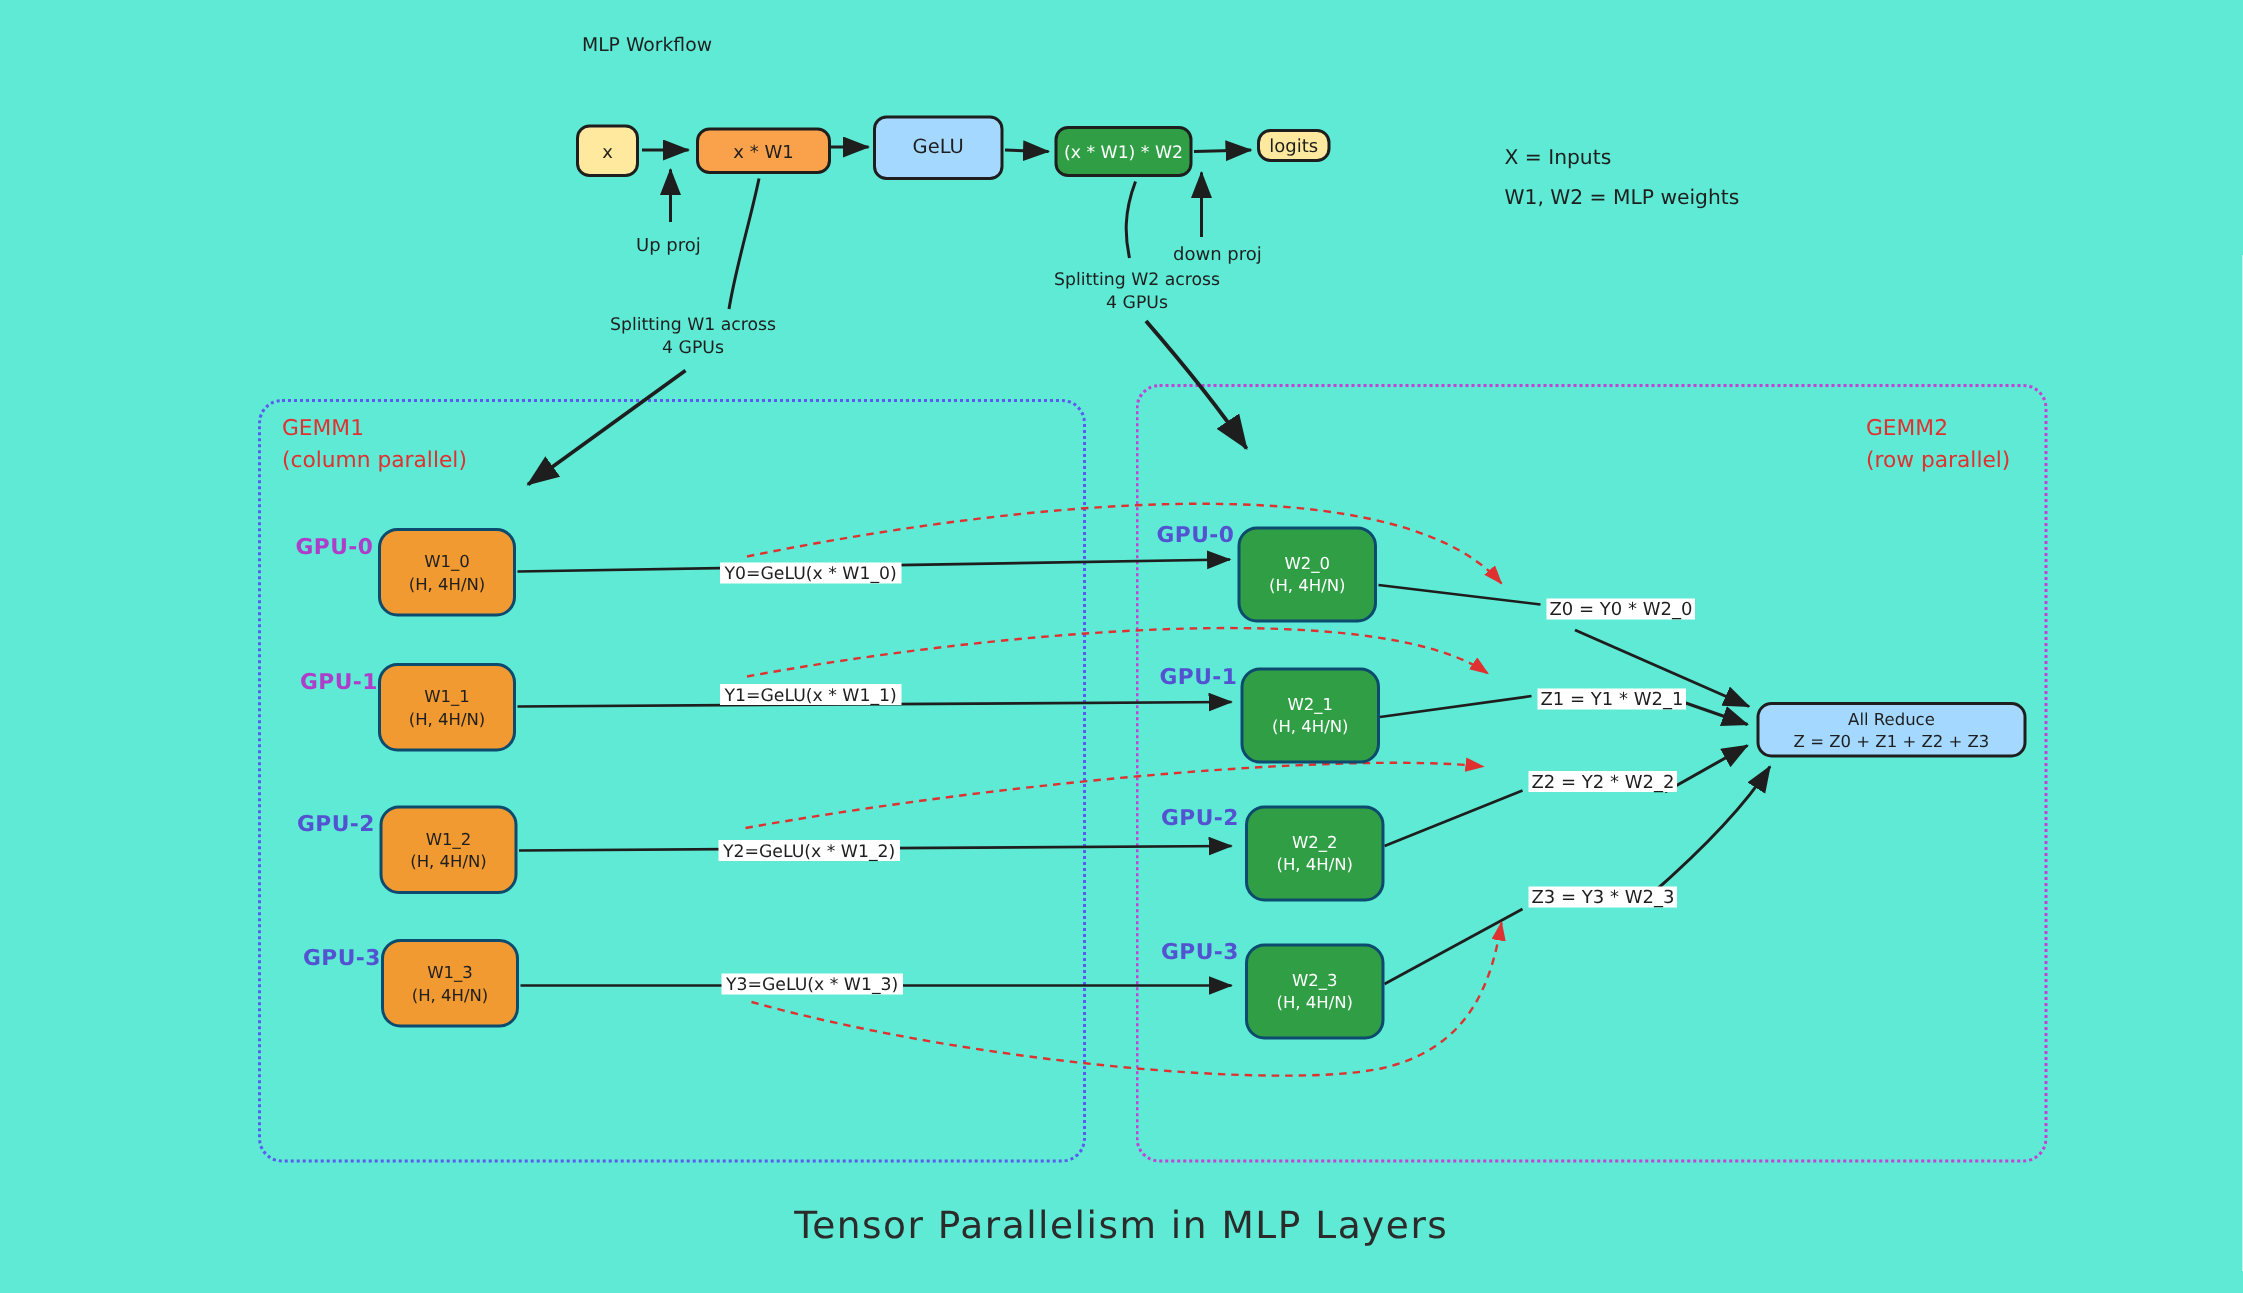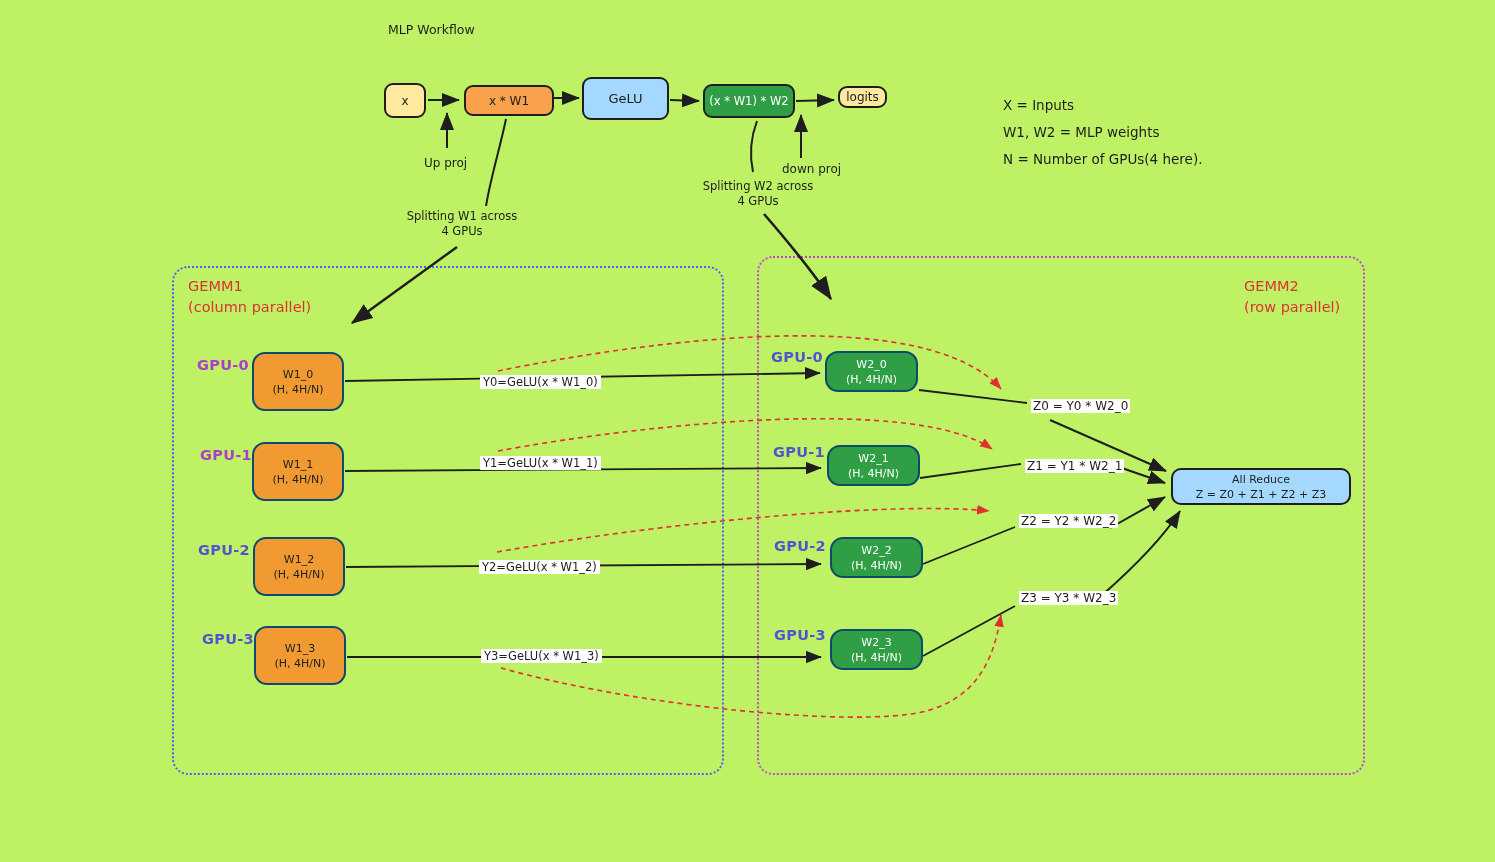--- a/index.html
+++ b/index.html
@@ -1,17 +1,17 @@
 <!DOCTYPE html>
 <html style="--yellow: #ffe99e; --orange_light: #f9a14b; --orange: #f19a31; --green: #2f9e44; --blue_light: #a5d8ff; --red: #e03131; --magenta: #ae3ec9; --indigo: #5353d1; --gemm1_border: #5b5bf0; --gemm2_border: #c243d6; --ink: #1e1e1e;"><head>
 <meta charset="utf-8">
 <style>
   html,body{margin:0;padding:0;background:#ffffff;}
   #canvas{
-    position:relative;width:1495px;height:862px;background:#bef264;overflow:hidden;
+    position:relative;width:1495px;height:862px;background:#5eead4;overflow:hidden;
     font-family:"DejaVu Sans","Liberation Sans",sans-serif;color:#1e1e1e;
   }
   .pre{white-space:pre-line;}
   svg.layer{position:absolute;left:0;top:0;z-index:1;}
   .node{
     position:absolute;z-index:2;display:flex;align-items:center;justify-content:center;
     border:2px solid #1e1e1e;border-radius:9px;font-size:12px;box-sizing:border-box;
   }
   .yellow{background:var(--yellow,#ffe99e);}
   .orange-l{background:var(--orange_light,#f9a14b);}
@@ -25,21 +25,21 @@
   .gemm-title{position:absolute;z-index:2;font-size:14.5px;line-height:21px;color:var(--red,#e03131);font-weight:500;}
   .gpu{position:absolute;z-index:2;font-size:14.5px;font-weight:600;letter-spacing:.3px;}
   .gpu.mag{color:var(--magenta,#ae3ec9);}
   .gpu.ind{color:var(--indigo,#5353d1);}
   .wbox{
     position:absolute;z-index:2;width:92px;height:59px;border:2px solid #0c4a6e;border-radius:13px;
     display:flex;align-items:center;justify-content:center;text-align:center;
     font-size:11px;line-height:15px;box-sizing:border-box;
   }
   .wbox.w1{background:var(--orange,#f19a31);}
-  .wbox.w2{background:var(--green,#2f9e44);color:#fff;width:93px;height:41px;}
+  .wbox.w2{background:var(--green,#2f9e44);color:#fff;width:93px;height:64px;}
   .ylab{position:absolute;z-index:3;font-size:11.5px;background:#fff;padding:0 3px;}
   .zlab{position:absolute;z-index:3;font-size:12px;background:#fff;padding:0 2px;}
   .allreduce{
     position:absolute;z-index:2;left:1171px;top:468px;width:180px;height:37px;
     background:var(--blue_light,#a5d8ff);border:2px solid #1e1e1e;border-radius:10px;
     display:flex;align-items:center;justify-content:center;text-align:center;
     font-size:11px;line-height:15px;box-sizing:border-box;
   }
   .footer{
     position:absolute;z-index:2;left:0;right:0;top:802px;text-align:center;
@@ -118,21 +118,20 @@
   <div class="small-note" style="left:424px;top:156px;">Up proj</div>
   <div class="small-note" style="left:782px;top:162px;">down proj</div>
   <div class="split-note pre" style="left:392px;top:209px;">Splitting W1 across
 4 GPUs</div>
   <div class="split-note pre" style="left:688px;top:179px;">Splitting W2 across
 4 GPUs</div>
 
   <div class="legend">
     <div>X = Inputs</div>
     <div>W1, W2 = MLP weights</div>
-    <div>N = Number of GPUs(4 here).</div>
   </div>
 
   <div class="gemm-title pre" style="left:188px;top:276px;">GEMM1
 (column parallel)</div>
   <div class="gemm-title pre" style="left:1244px;top:276px;">GEMM2
 (row parallel)</div>
 
   <div class="gpu mag" style="left:197px;top:357px;">GPU-0</div>
   <div class="gpu mag" style="left:200px;top:447px;">GPU-1</div>
   <div class="gpu ind" style="left:198px;top:542px;">GPU-2</div>
@@ -167,14 +166,15 @@
 (H, 4H/N)</div>
 
   <div class="zlab" style="left:1031px;top:399px;">Z0 = Y0 * W2_0</div>
   <div class="zlab" style="left:1025px;top:459px;">Z1 = Y1 * W2_1</div>
   <div class="zlab" style="left:1019px;top:514px;">Z2 = Y2 * W2_2</div>
   <div class="zlab" style="left:1019px;top:591px;">Z3 = Y3 * W2_3</div>
 
   <div class="allreduce pre">All Reduce
 Z = Z0 + Z1 + Z2 + Z3</div>
 
+  <div class="footer">Tensor Parallelism in MLP Layers</div>
 
 </div>
 
 </body></html>

